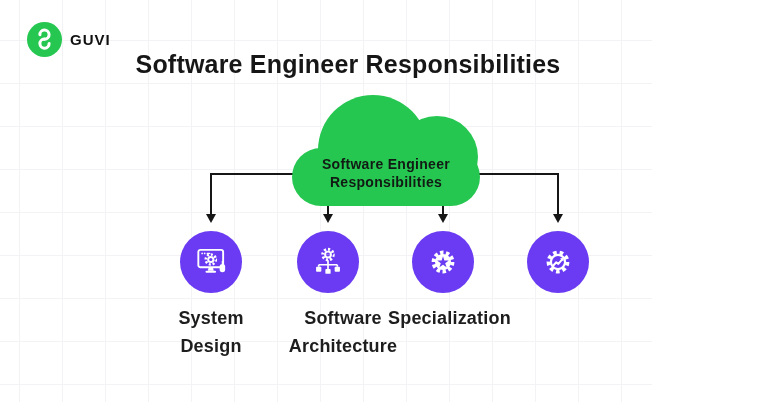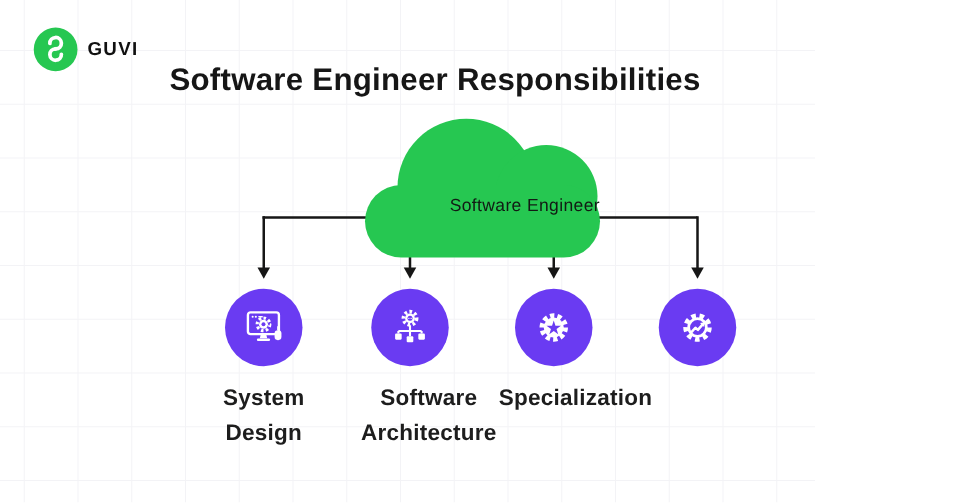--- a/index.html
+++ b/index.html
@@ -50,38 +50,38 @@
     border-top:9px solid var(--ink);
   }
   .arrow-head.c1 { left:206px; } .arrow-head.c2 { left:323px; } .arrow-head.c3 { left:438px; } .arrow-head.c4 { left:553px; }
 
   
   .cloud { position:absolute; left:292px; top:95px; width:188px; height:111px; z-index:2; }
   .cloud-base  { position:absolute; left:0; top:53px; width:188px; height:58px; border-radius:30px; background:var(--brand-green); }
   .cloud-bump-big   { position:absolute; left:26px; top:0;  width:110px; height:110px; border-radius:50%; background:var(--brand-green); }
   .cloud-bump-small { position:absolute; left:104px; top:21px; width:82px; height:82px; border-radius:50%; background:var(--brand-green); }
   .cloud-text {
-    position:absolute; left:0; top:60px; width:100%; text-align:right;
-    font-size:14px; font-weight:normal; line-height:1.32; letter-spacing:0.3px; color:#121a14;
+    position:absolute; left:0; top:60px; width:100%; text-align:center;
+    font-size:14px; font-weight:bold; line-height:1.32; letter-spacing:0.3px; color:#121a14;
   }
 
   
   .node {
     position:absolute; top:231px; width:62px; height:62px; border-radius:50%;
     background:var(--node-purple); z-index:2;
     display:flex; align-items:center; justify-content:center;
   }
   .node.c1 { left:180px; } .node.c2 { left:297px; } .node.c3 { left:412px; } .node.c4 { left:527px; }
 
   .node-label {
     position:absolute; top:305px; width:110px; text-align:center;
     font-size:18px; font-weight:bold; line-height:1.55;
     letter-spacing:0.2px; color:var(--label-ink);
   }
-  .node-label.c1 { left:156px; } .node-label.c2 { left:288px; } .node-label.c3 { left:399px; } .node-label.c4 { left:503px; }
+  .node-label.c1 { left:156px; } .node-label.c2 { left:288px; } .node-label.c3 { left:388px; } .node-label.c4 { left:503px; }
 </style>
 </head>
 <body>
 
 <div class="stage">
 
   <div class="brand">
     <div class="brand-circle">
       <svg width="35" height="35" viewBox="0 0 35 35" aria-hidden="true">
         <circle cx="17.5" cy="12.6" r="4.6" fill="none" stroke="#ffffff" stroke-width="3" stroke-linecap="round" pathLength="100" stroke-dasharray="76 24" transform="rotate(178 17.5 12.6)"></circle>
@@ -102,20 +102,21 @@
   <div class="arrow-head c2"></div>
   <div class="arrow-head c3"></div>
   <div class="arrow-head c4"></div>
 
   <div class="cloud">
     <div class="cloud-bump-big"></div>
     <div class="cloud-bump-small"></div>
     <div class="cloud-base"></div>
     <div class="cloud-text">
       <div>Software Engineer</div>
+      <div>Responsibilities</div>
     </div>
   </div>
 
   <div class="node c1">
     <svg width="38" height="38" viewBox="0 0 36 36" aria-hidden="true">
       <rect x="6" y="6.5" width="23.5" height="16.5" rx="2" fill="none" stroke="#fff" stroke-width="1.8"></rect>
       <circle cx="9.6" cy="9.9" r="0.8" fill="#fff"></circle>
       <circle cx="12" cy="9.9" r="0.8" fill="#fff"></circle>
       <rect x="13.8" y="9.3" width="3.6" height="1.2" rx="0.6" fill="#fff"></rect>
       <circle cx="17.8" cy="15.6" r="4.8" fill="none" stroke="#fff" stroke-width="2.4" pathLength="32" stroke-dasharray="2.1 1.9"></circle>

